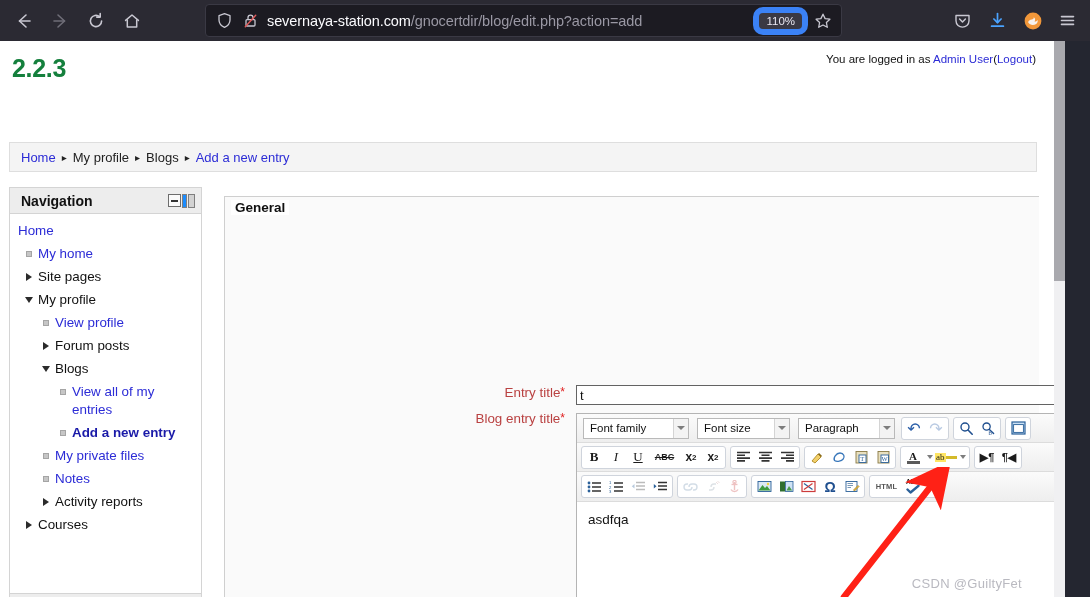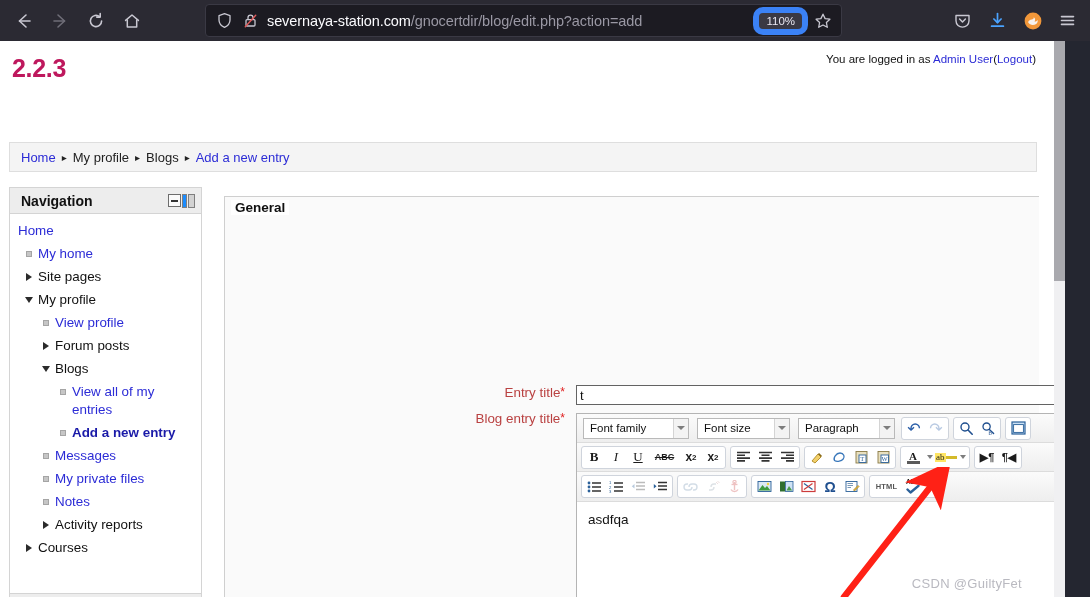--- a/index.html
+++ b/index.html
@@ -68,21 +68,21 @@
   }
   #right-gutter {
     position: absolute; left: 1065px; top: 41px;
     width: 25px; height: 556px; background: #242630;
   }
 
   
   #site-header { position: relative; height: 64px; }
   #site-title {
     position: absolute; left: 12px; top: 13px;
-    font-size: 25px; font-weight: bold; color: #be185d;
+    font-size: 25px; font-weight: bold; color: #15803d;
     letter-spacing: -0.3px;
   }
   #login-info {
     position: absolute; right: 18px; top: 12px;
     font-size: 11.5px; color: #111;
   }
   #login-info a { color: #2c2cd6; text-decoration: none; }
 
   
   #breadcrumb-bar {
@@ -415,26 +415,20 @@
           <li class="navitem ind3 current">
             <span class="bullet">
               <span class="sq"></span>
             </span>
             <a href="#">Add a new entry</a>
           </li>
           <li class="navitem ind2">
             <span class="bullet">
               <span class="sq"></span>
             </span>
-            <a href="#">Messages</a>
-          </li>
-          <li class="navitem ind2">
-            <span class="bullet">
-              <span class="sq"></span>
-            </span>
             <a href="#">My private files</a>
           </li>
           <li class="navitem ind2">
             <span class="bullet">
               <span class="sq"></span>
             </span>
             <a href="#">Notes</a>
           </li>
           <li class="navitem ind2">
             <span class="bullet">

